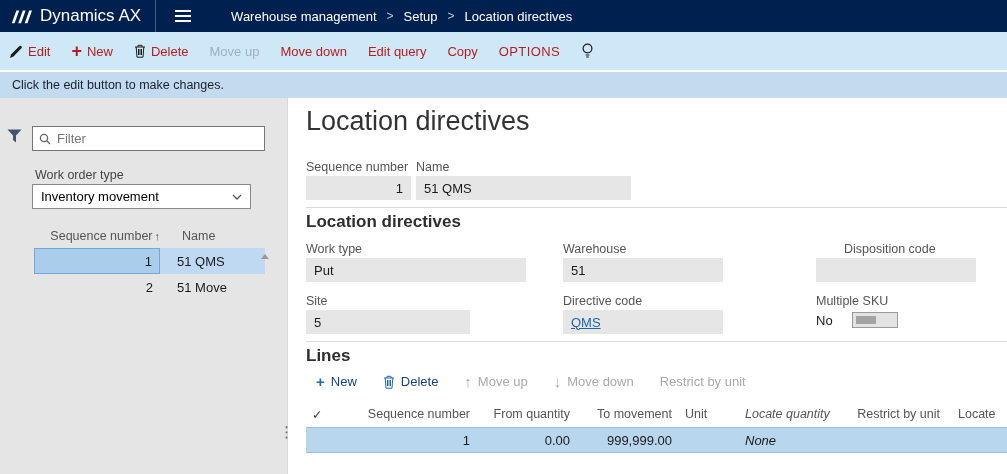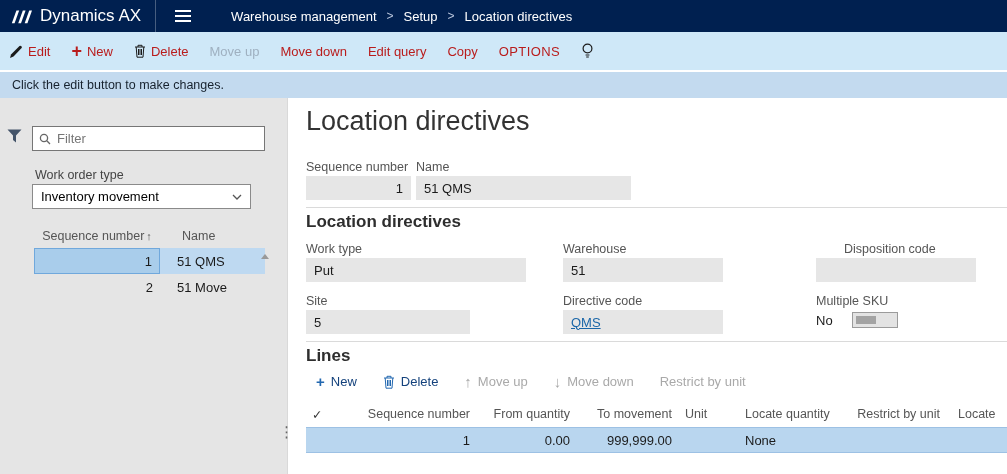--- a/index.html
+++ b/index.html
@@ -38,21 +38,21 @@
   .funnel{ position:absolute; left:7px; top:31px; }
   .search-box{ position:absolute; left:32px; top:28px; width:233px; height:25px; border:1px solid #767676;
                background:#fff; display:flex; align-items:center; gap:6px; padding:0 6px; }
   .search-input{ border:none; outline:none; flex:1; font:inherit; font-size:13px; color:#333; background:transparent; }
   .search-input::placeholder{ color:#767676; }
   .wot-label{ position:absolute; left:35px; top:70px; font-size:12.5px; color:#444; }
   .wot-select{ position:absolute; left:32px; top:86px; width:219px; height:25px; border:1px solid #8a8a8a;
                background:#fff; display:flex; align-items:center; justify-content:space-between;
                padding:0 8px; cursor:pointer; font:inherit; }
   .sgrid-header{ position:absolute; left:34px; top:131px; width:231px; display:flex; font-size:12.5px; color:#555; }
-  .sg-seq{ width:126px; text-align:center; }
+  .sg-seq{ width:126px; text-align:right; }
   .sg-name{ margin-left:22px; }
   .sort{ margin-left:2px; font-size:11px; }
   .sgrid-rows{ position:absolute; left:34px; top:150px; width:231px; }
   .srow{ height:26px; display:flex; align-items:stretch; cursor:pointer; }
   .srow .cell-seq{ width:126px; display:flex; align-items:center; justify-content:flex-end; padding-right:7px; }
   .srow .cell-name{ display:flex; align-items:center; padding-left:17px; }
   .srow.selected{ background:#bed9f1; }
   .srow.selected .cell-seq{ background:#a9cdeb; border:1px solid #70a8dc; }
   .scroll-up{ position:absolute; left:261px; top:156px; width:0; height:0; cursor:pointer;
               border-left:4px solid transparent; border-right:4px solid transparent; border-bottom:5px solid #999; }
@@ -84,21 +84,21 @@
   .lgrid-header{ position:absolute; left:18px; top:306px; width:701px; height:20px;
                  font-size:12.5px; color:#555; }
   .lgrid-row{ position:absolute; left:18px; top:329px; width:701px; height:26px; background:#b9d6ef;
               border-top:1px solid #9dc1e4; border-bottom:1px solid #9dc1e4; cursor:pointer; }
   .lcell{ position:absolute; top:0; height:100%; display:flex; align-items:center; white-space:nowrap; }
   .c-check{ left:6px; width:20px; color:#333; }
   .c-seq{ left:34px; width:130px; justify-content:flex-end; }
   .c-from{ left:170px; width:94px; justify-content:flex-end; }
   .c-to{ left:270px; width:96px; justify-content:flex-end; }
   .c-unit{ left:379px; width:55px; }
-  .c-locq{ left:439px; width:95px; }
+  .c-locq{ left:439px; width:95px;font-style:italic; }
   .c-restrict{ left:536px; width:98px; justify-content:flex-end; }
   .c-locate{ left:652px; width:60px; overflow:hidden; }
 </style>
 </head>
 <body>
 
 <div class="stage">
 
   <header class="topbar">
     <span class="logo">

